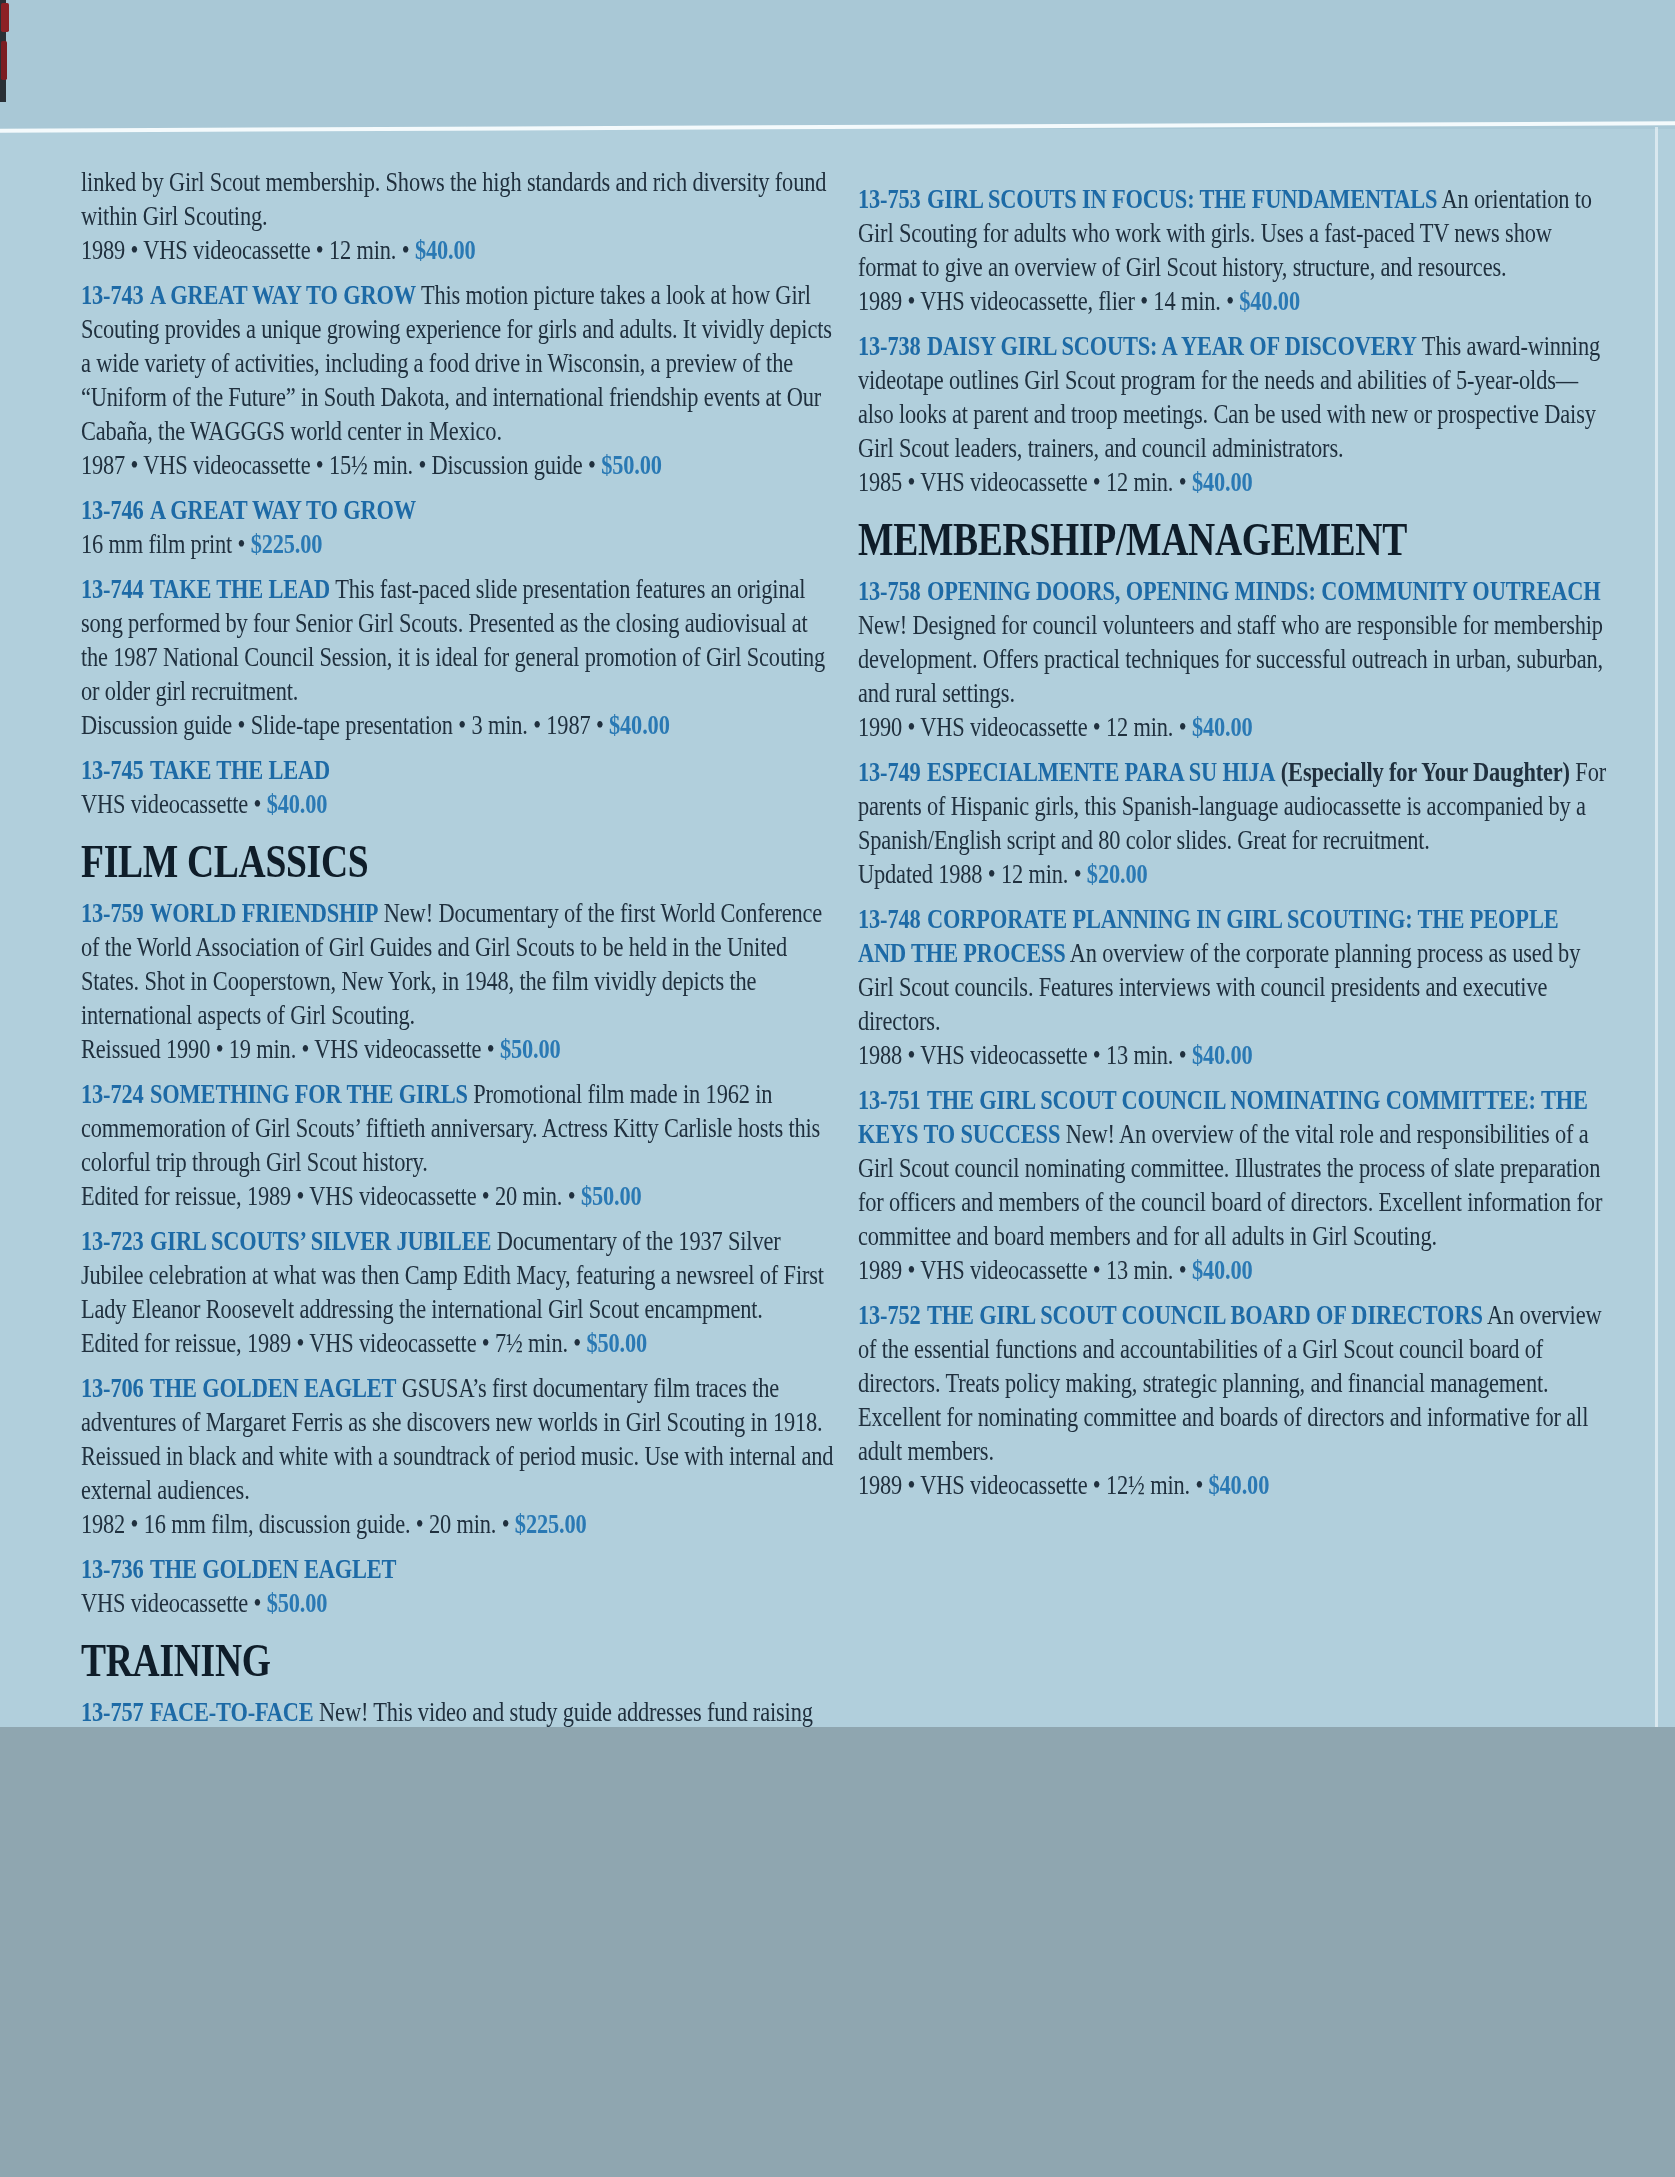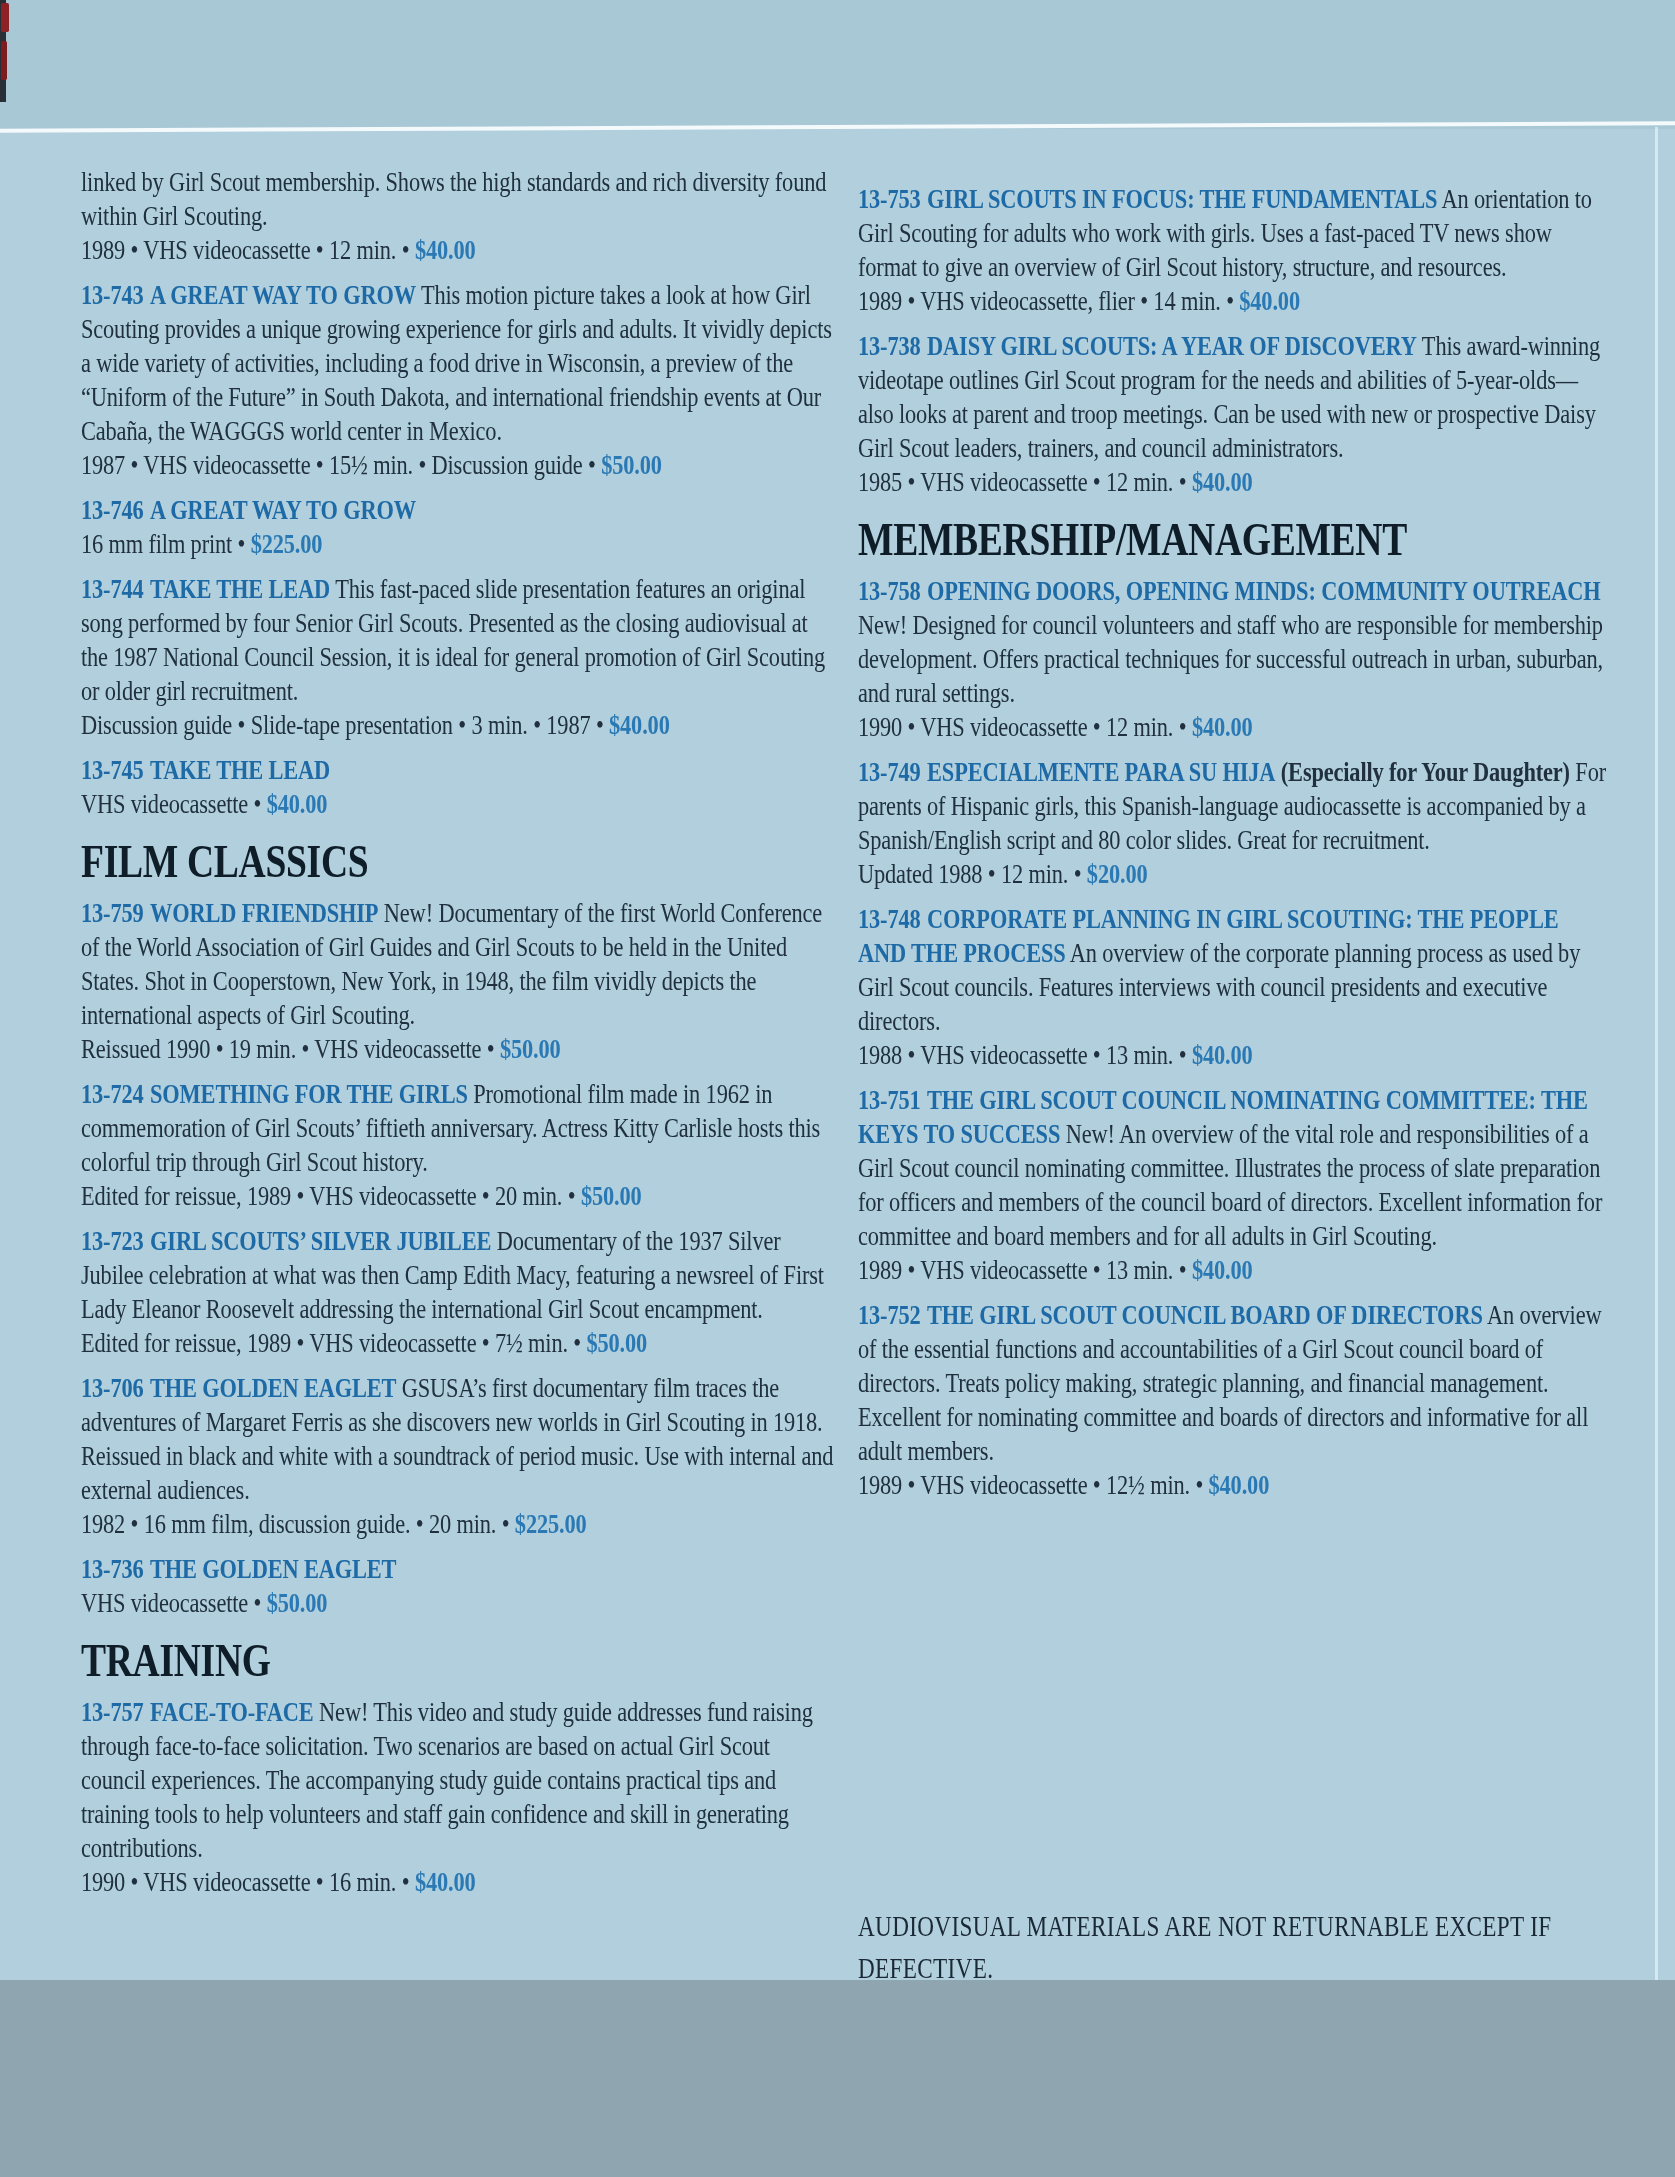--- a/index.html
+++ b/index.html
@@ -1,18 +1,18 @@
 <!DOCTYPE html>
 <html style="font-size:13.6px"><head>
 <meta charset="utf-8">
 <style>
   html,body{margin:0;padding:0;background:#8fa6b0;}
   .page{
     position:relative;
-    width:1676px;height:1980px;
+    width:1676px;height:1727px;
     background:#b1cfdc;
     overflow:hidden;
     font-family:"Liberation Serif","DejaVu Serif",serif;
   }
   
   .band-top{position:absolute;left:0;top:0;width:100%;height:129px;background:#a9c8d6;}
   .band-bottom{position:absolute;left:0;top:2035px;width:100%;height:142px;background:#b8d4df;}
   .rule{position:absolute;left:-8.5px;width:1695px;background:#f4fafc;}
   .rule-top{top:125px;height:4.2px;transform:rotate(-0.25deg);}
   .rule-bottom{top:2032px;height:3.4px;transform:rotate(0.08deg);}

